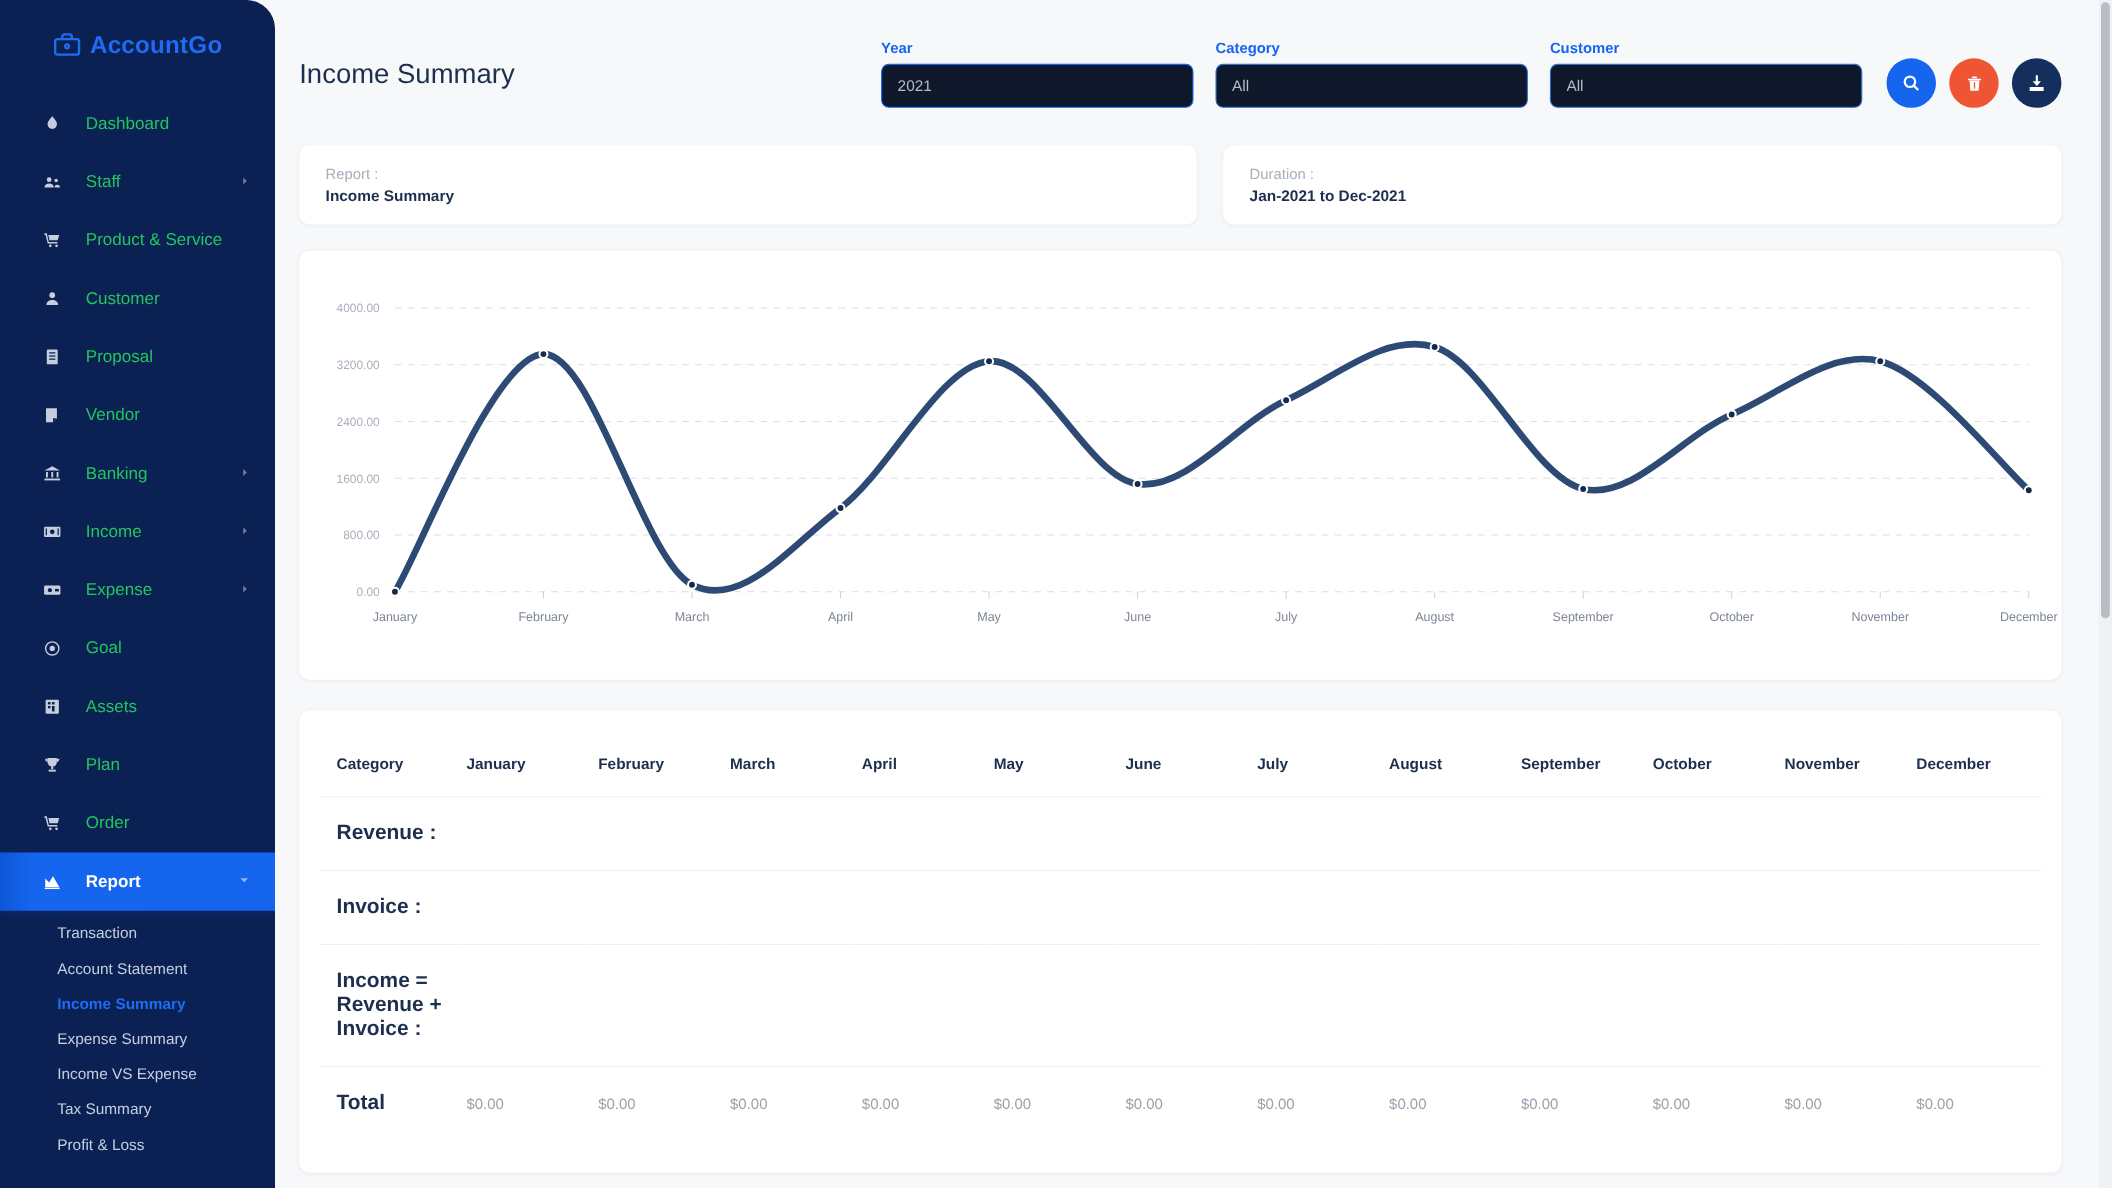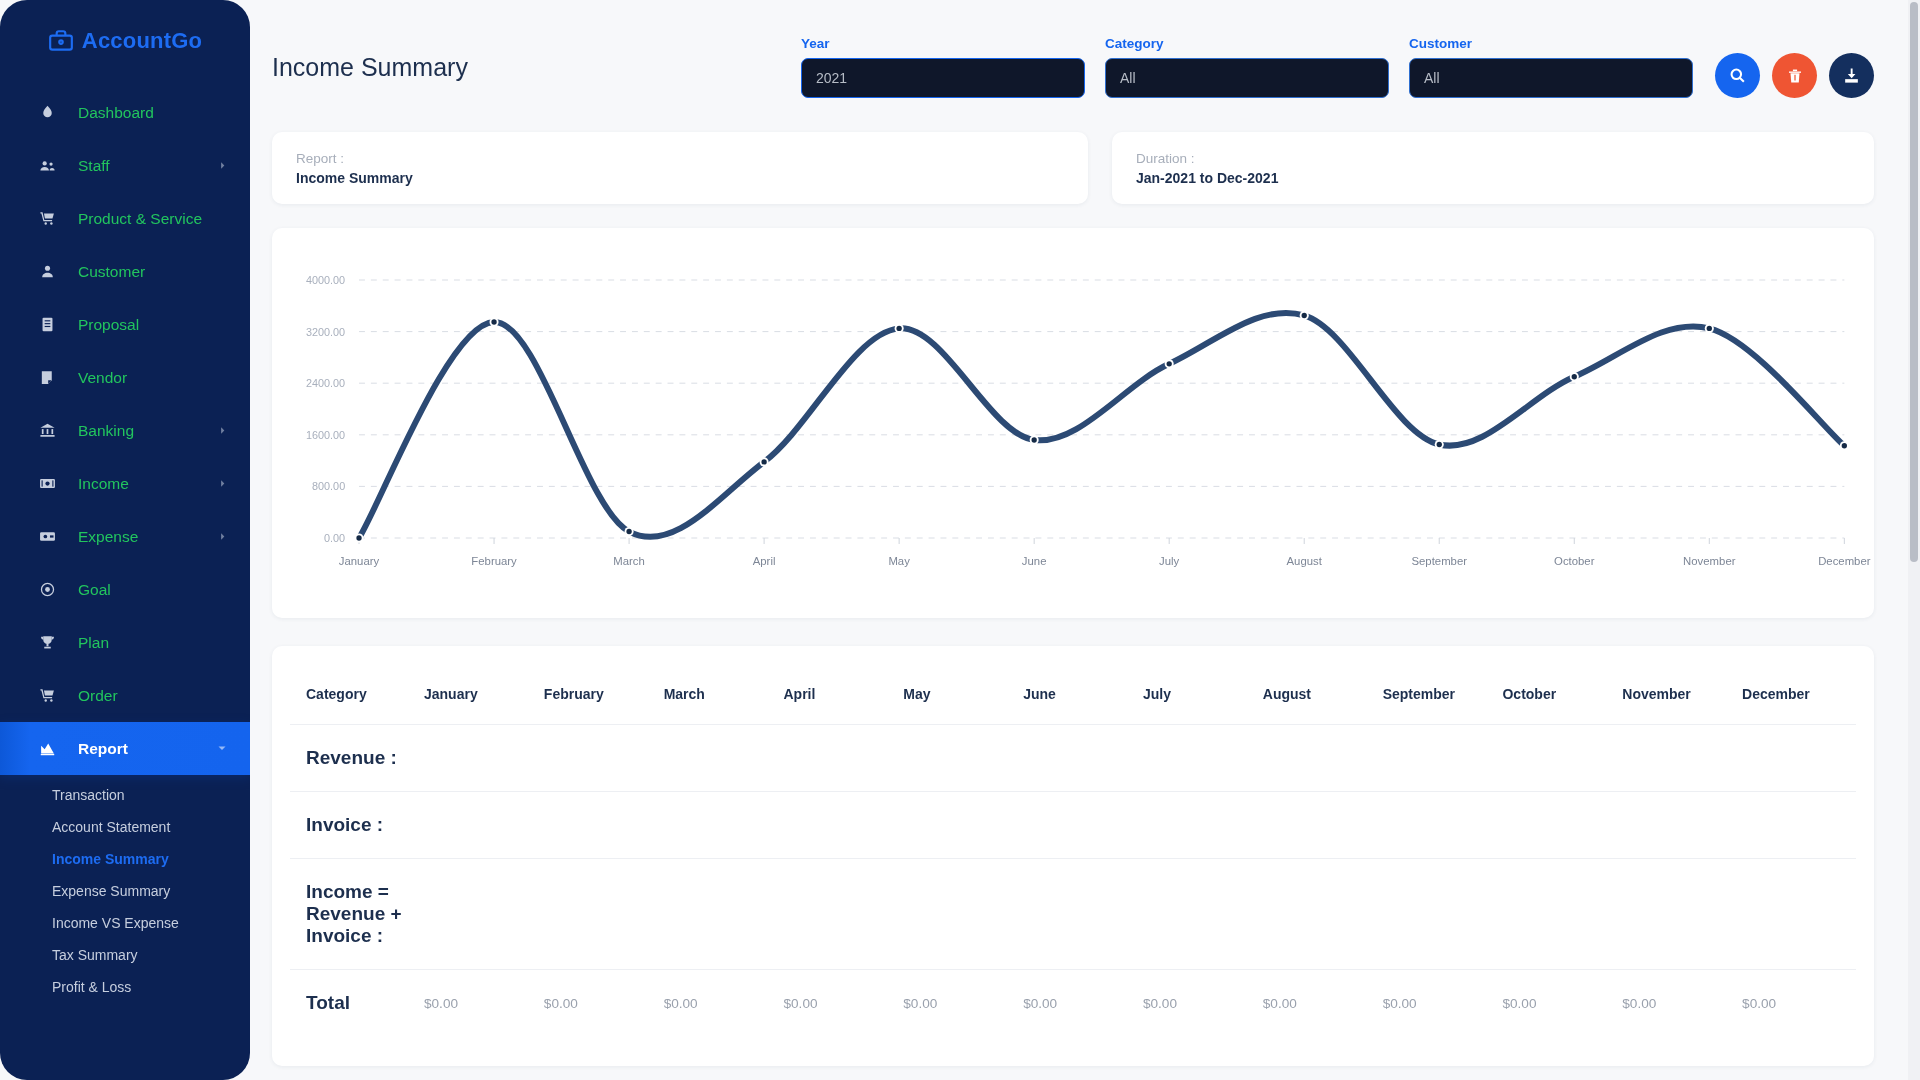--- a/index.html
+++ b/index.html
@@ -7,21 +7,21 @@
     width: 1920px; height: 1080px;
     font-family: "Liberation Sans", sans-serif;
     background: #f7f8fa; overflow: hidden;
   }
   #app { position: relative; width: 1920px; height: 1080px; display: flex; }
 
   
   .sidebar {
     width: 250px; flex: 0 0 250px; height: 1080px;
     background: #0b2154; border-top-right-radius: 26px;
-    overflow: hidden; position: relative; z-index: 5; border-radius: 27px;
+    overflow: hidden; position: relative; z-index: 5;
   }
   .brand { height: 82px; display: flex; align-items: center; justify-content: center; gap: 8px; }
   .brand-icon { width: 26px; height: 26px; display: block; }
   .brand-text { color: #1d6cf2; font-size: 22px; font-weight: 700; letter-spacing: .2px; }
 
   .nav { padding-top: 4px; }
   .nav-item {
     display: flex; align-items: center; height: 53px;
     padding: 0 22px 0 36px; color: #22c55e; font-size: 15.5px;
     position: relative; cursor: pointer;
@@ -264,20 +264,34 @@
       <div class="nav-item">
         <span class="ic">
           <svg viewBox="0 0 24 24" width="17" height="17" fill="none" stroke="#c6cede" stroke-width="1.8">
               <circle cx="12" cy="12" r="8.5"></circle>
               <circle cx="12" cy="12" r="3.4" fill="#c6cede" stroke="none"></circle>
             </svg>
         </span>
         <span class="lbl">Goal</span>
       </div>
 
+      <div class="nav-item">
+        <span class="ic">
+          <svg viewBox="0 0 24 24" width="17" height="17" fill="#c6cede">
+              <rect x="3.5" y="3" width="17" height="18" rx="1.4"></rect>
+              <g fill="#0b2154">
+                <rect x="6.4" y="6" width="3.4" height="3"></rect>
+                <rect x="11.6" y="6" width="3.4" height="3"></rect>
+                <rect x="6.4" y="11" width="3.4" height="3"></rect>
+                <rect x="11.6" y="11" width="3.4" height="7"></rect>
+              </g>
+            </svg>
+        </span>
+        <span class="lbl">Assets</span>
+      </div>
 
       <div class="nav-item">
         <span class="ic">
           <svg viewBox="0 0 24 24" width="17" height="17" fill="#c6cede">
               <path d="M6 3h12v5a6 6 0 0 1-12 0z"></path>
               <path d="M3 4h3v4a3 3 0 0 1-3-3z"></path>
               <path d="M21 4h-3v4a3 3 0 0 0 3-3z"></path>
               <rect x="10.6" y="13.4" width="2.8" height="4"></rect>
               <rect x="7.4" y="18" width="9.2" height="2.4"></rect>
             </svg>

